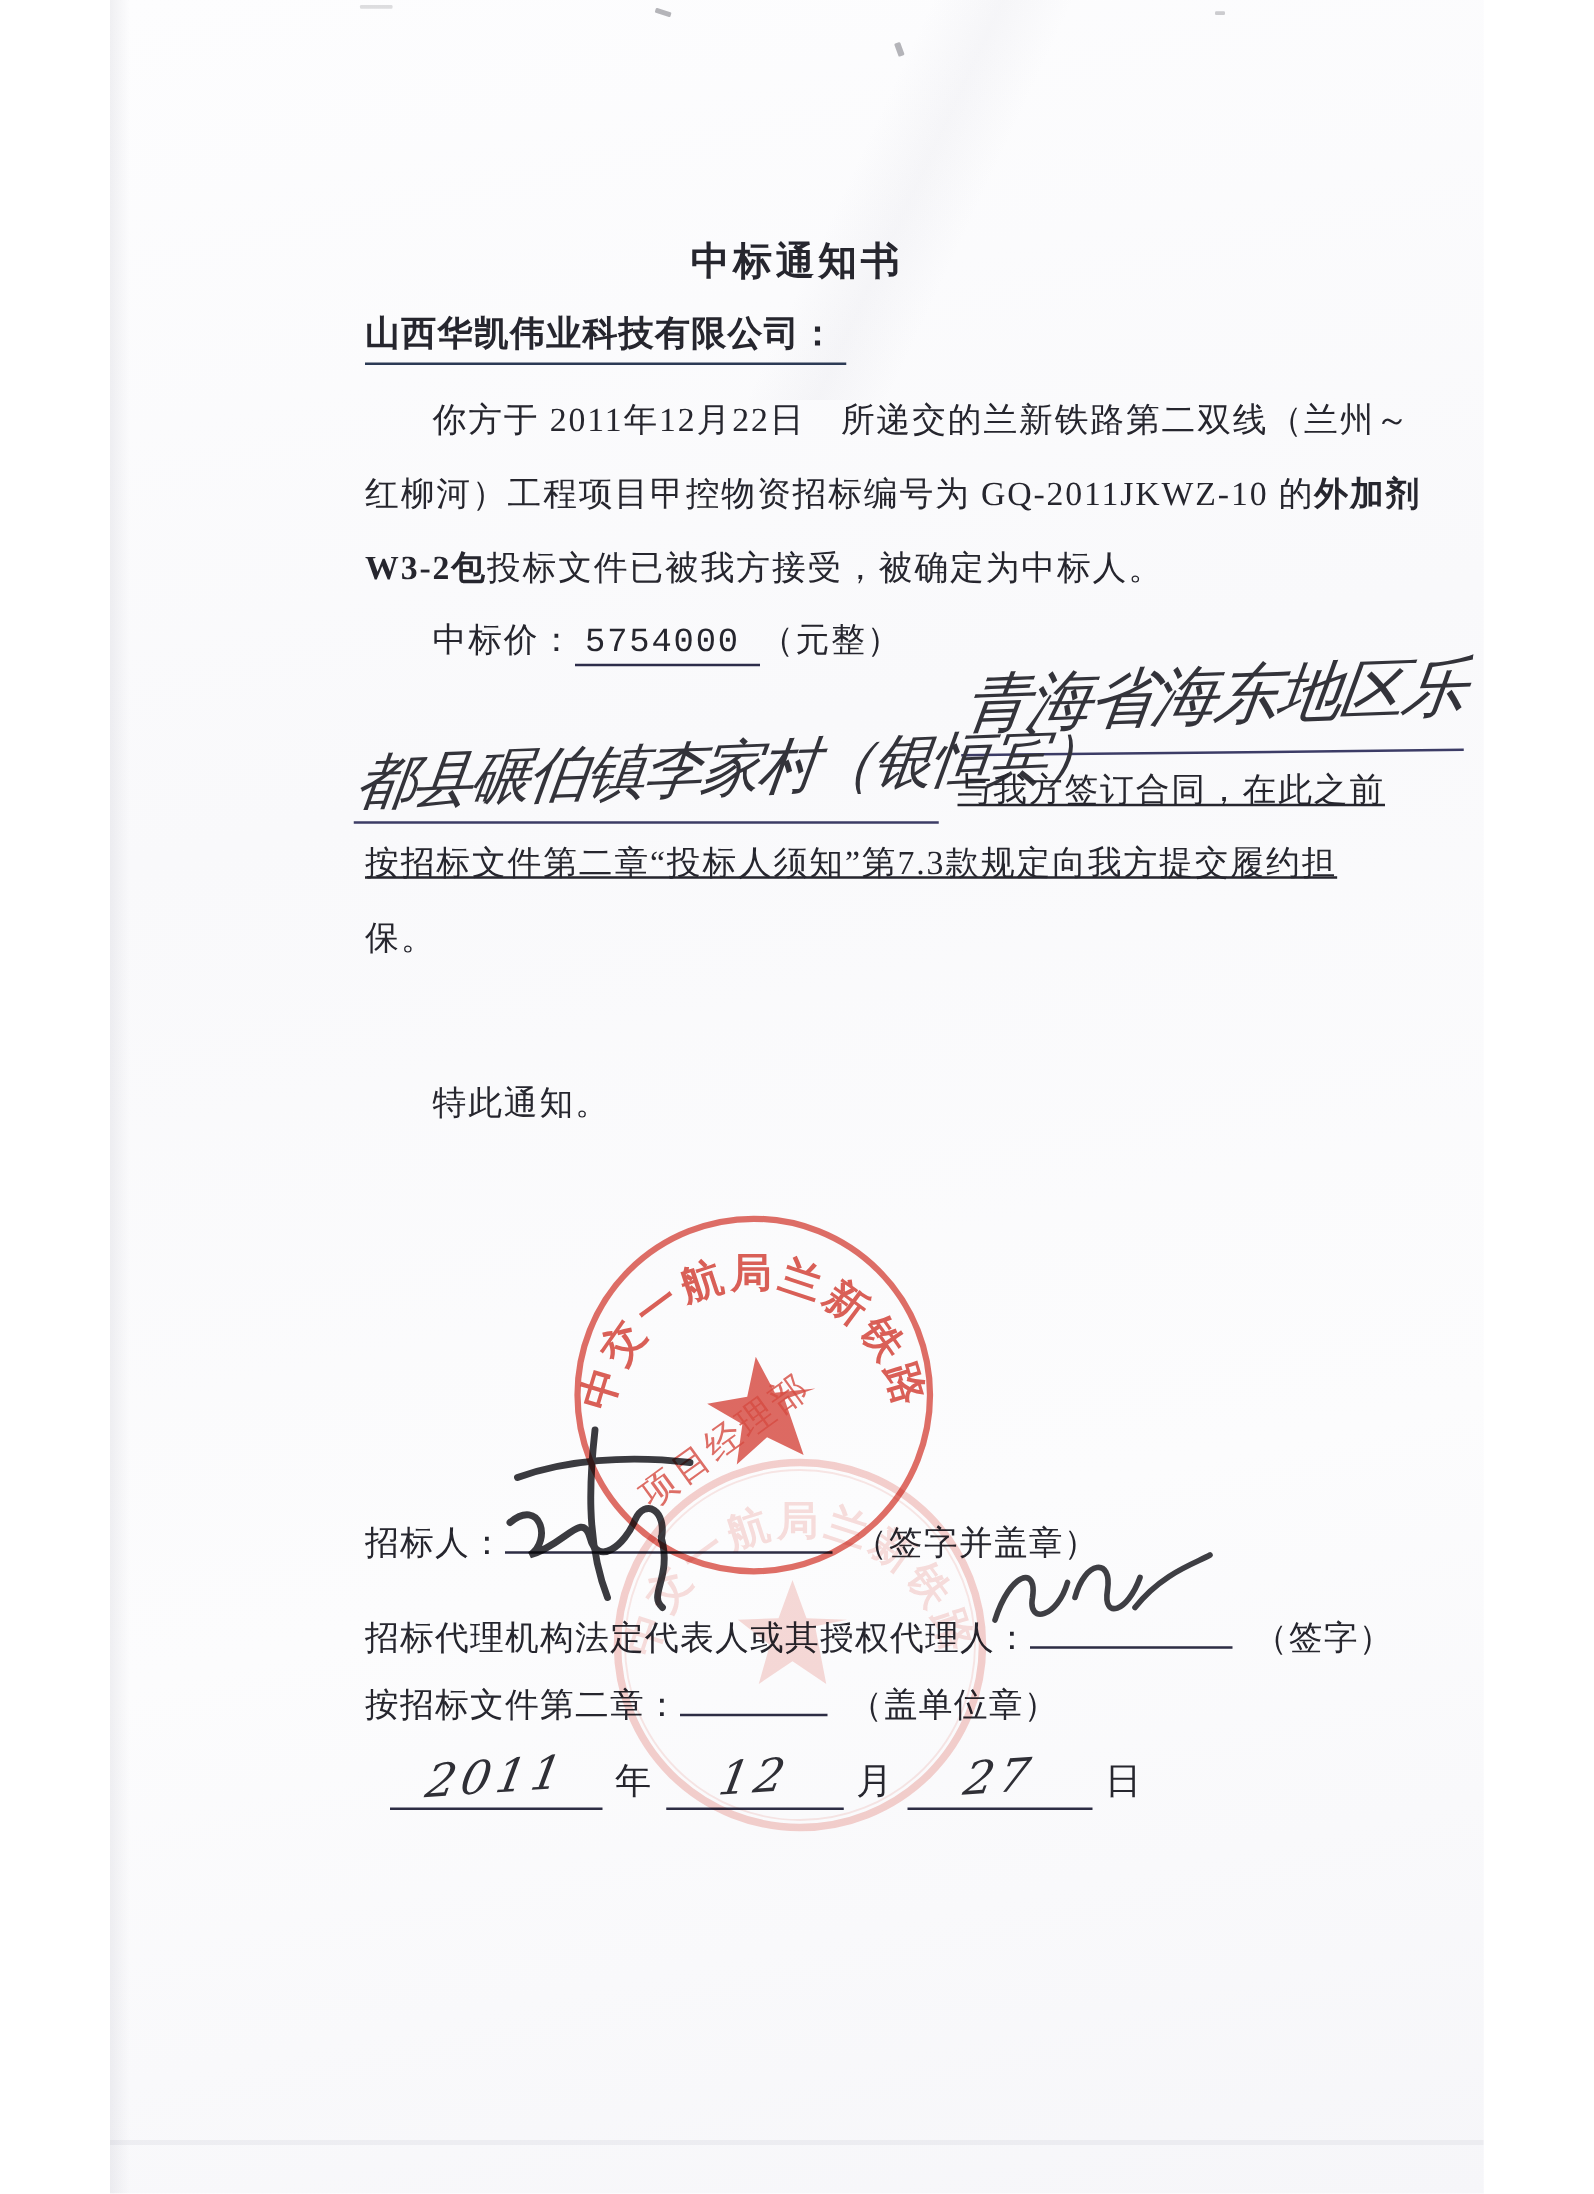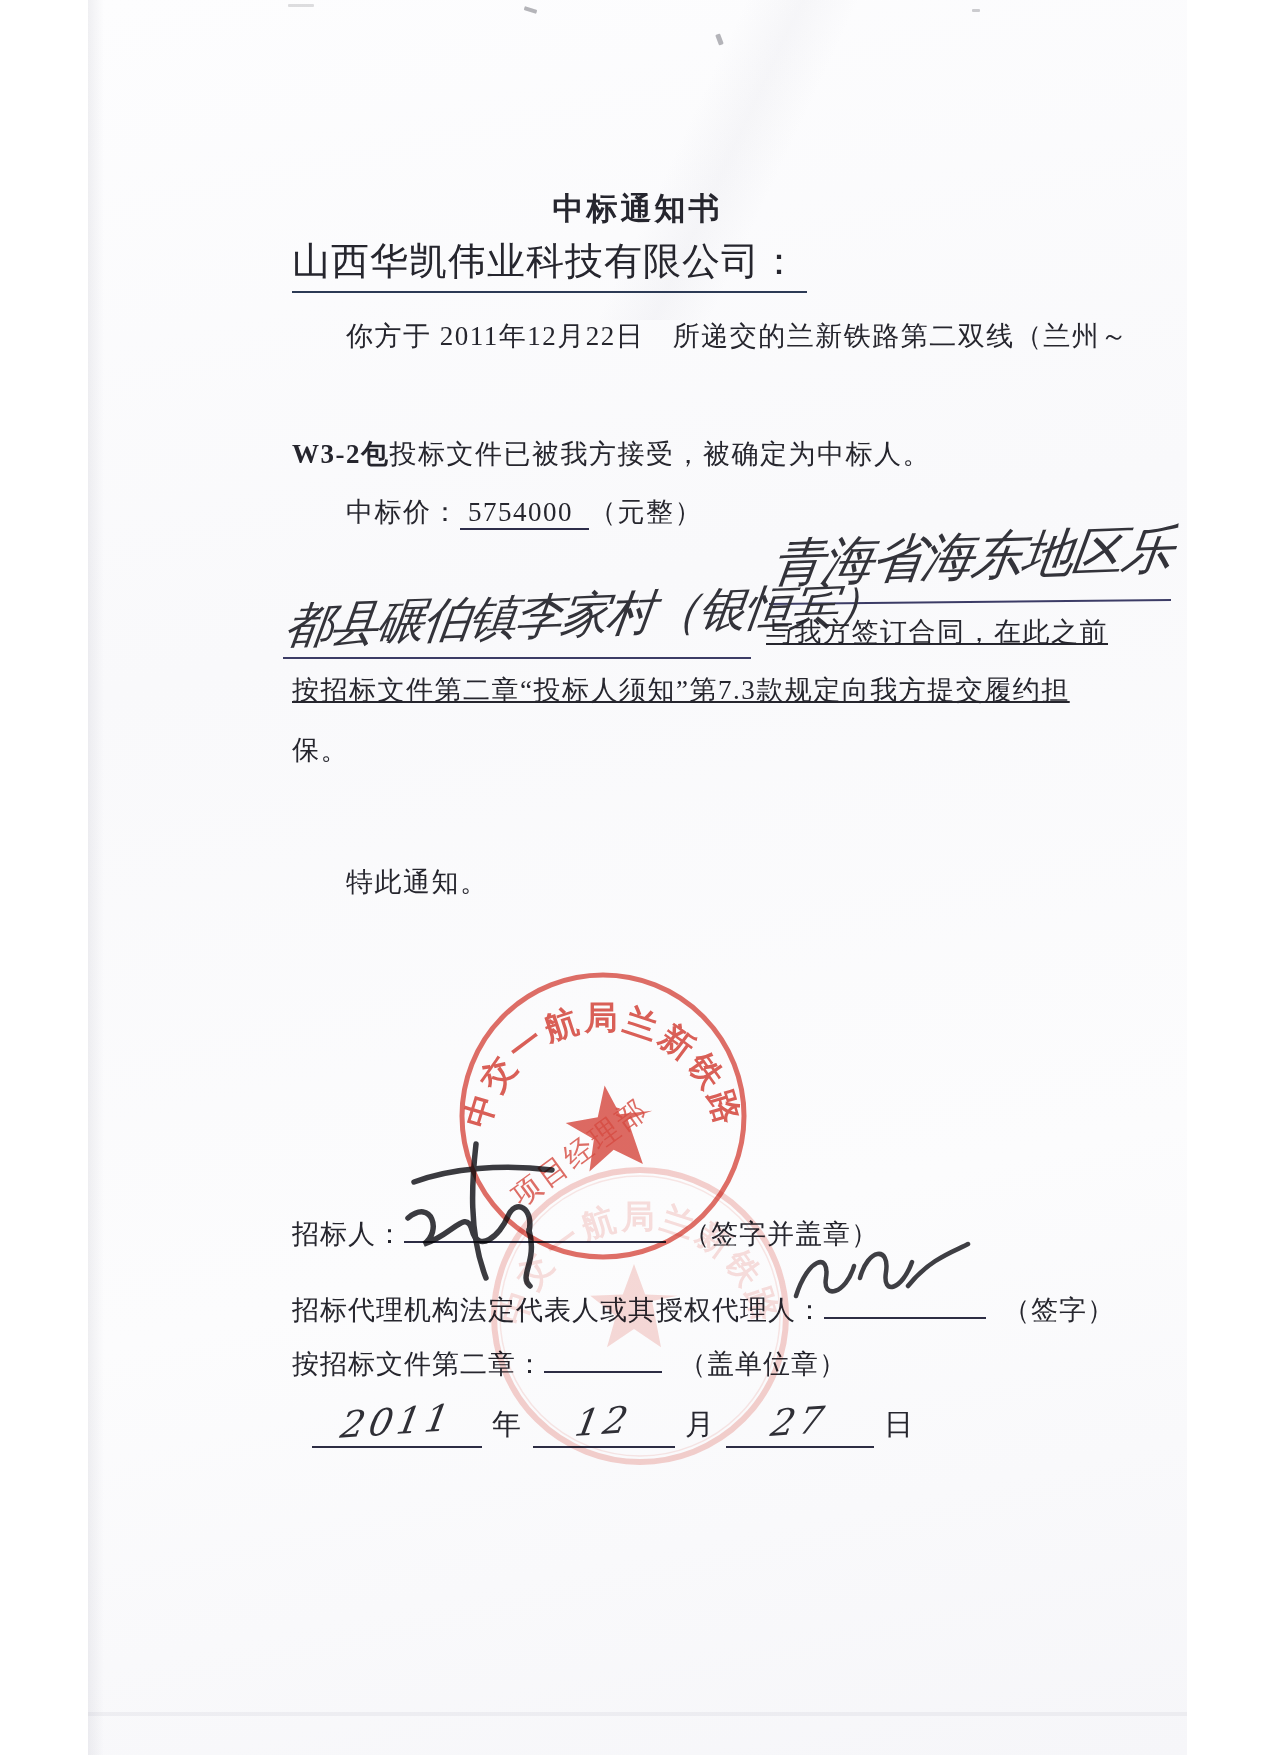--- a/index.html
+++ b/index.html
@@ -11,26 +11,26 @@
   .shade{position:absolute;pointer-events:none;}
   .shade-crease{left:430px;top:0;width:420px;height:320px;
     background:linear-gradient(115deg,rgba(255,255,255,0) 40%,rgba(160,160,180,.07) 50%,rgba(255,255,255,0) 60%);}
   .shade-fold{left:0;top:0;width:16px;height:100%;
     background:linear-gradient(90deg,rgba(120,120,140,.10),rgba(255,255,255,0));}
   .shade-bottom{left:0;top:1712px;width:100%;height:4px;background:rgba(150,150,165,.10);}
   .speck{position:absolute;background:#5d5d66;opacity:.45;border-radius:1px;}
 
   .title{position:absolute;top:188px;left:0;right:0;margin:0;text-align:center;
     font-size:31px;font-weight:700;letter-spacing:3px;}
-  .addressee{position:absolute;top:236px;left:204px;font-size:38px;letter-spacing:1px;
-    border-bottom:2.5px solid #2c3a55;padding:0 8px 4px 0;white-space:nowrap;}
+  .addressee{position:absolute;top:248px;left:204px;font-size:28px;letter-spacing:1px;
+    border-bottom:2.5px solid #2c3a55;padding:0 8px 4px 0;white-space:nowrap;font-weight:bold;}
   .line{position:absolute;left:204px;font-size:27px;letter-spacing:1.5px;white-space:nowrap;}
   .indent{padding-left:54px;}
   .bd{font-weight:700;}
-  .l1{top:318px;text-align:center;} .l2{top:377px;} .l3{top:436px;} .l4{top:494px;}
+  .l1{top:318px;text-align:center;} .l2{top:377px;} .l3{top:436px;} .l4{top:494px;font-family:Liberation Mono, monospace;}
   .l5{top:552px;} .l6{top:614px;left:678px;text-decoration:underline;} .l7{top:672px;text-decoration:underline;} .l8{top:732px;} .l9{top:864px;}
   .u-num{border-bottom:2.2px solid #2d2d4a;padding:0 16px 1px 8px;}
   .u-days{border-bottom:2.2px solid #2d2d4a;padding:0 12px 1px 12px;}
 
   .hand{position:absolute;color:#33333a;font-style:italic;white-space:nowrap;
     font-family:"DejaVu Serif","Liberation Serif",serif;font-weight:500;}
   .hand1{left:684px;top:522px;font-size:52px;transform:rotate(-2deg) skewX(-9deg);letter-spacing:-2px;}
   .hand2{left:197px;top:583px;font-size:48px;transform:rotate(-2.2deg) skewX(-9deg);letter-spacing:-2px;}
   .hand-uline{position:absolute;height:0;border-bottom:2.5px solid #3c3c66;}
   .hu1{left:681px;top:601px;width:402px;transform:rotate(-.6deg);}
@@ -61,20 +61,23 @@
   <div class="speck" style="left:629px;top:34px;width:5px;height:11px;transform:rotate(-20deg)"></div>
   <div class="speck" style="left:200px;top:4px;width:26px;height:3px;opacity:.2"></div>
   <div class="speck" style="left:884px;top:9px;width:8px;height:3px;opacity:.3"></div>
   <div class="speck" style="left:1258px;top:36px;width:11px;height:3px;transform:rotate(40deg);opacity:.3"></div>
 
   <h1 class="title">中标通知书</h1>
   <div class="addressee">山西华凯伟业科技有限公司：</div>
 
   <div class="line l1 indent">
     <span>你方于 2011年12月22日　所递交的兰新铁路第二双线（兰州～</span>
+  </div>
+  <div class="line l2">
+    <span>红柳河）工程项目甲控物资招标编号为 GQ-2011JKWZ-10 的</span><span class="bd">外加剂</span>
   </div>
   <div class="line l3">
     <span class="bd">W3-2包</span><span>投标文件已被我方接受，被确定为中标人。</span>
   </div>
 
   <div class="line l4 indent">
     <span>中标价：</span><span class="u-num">5754000</span><span>（元整）</span>
   </div>
 
   <div class="hand hand1">青海省海东地区乐</div>

